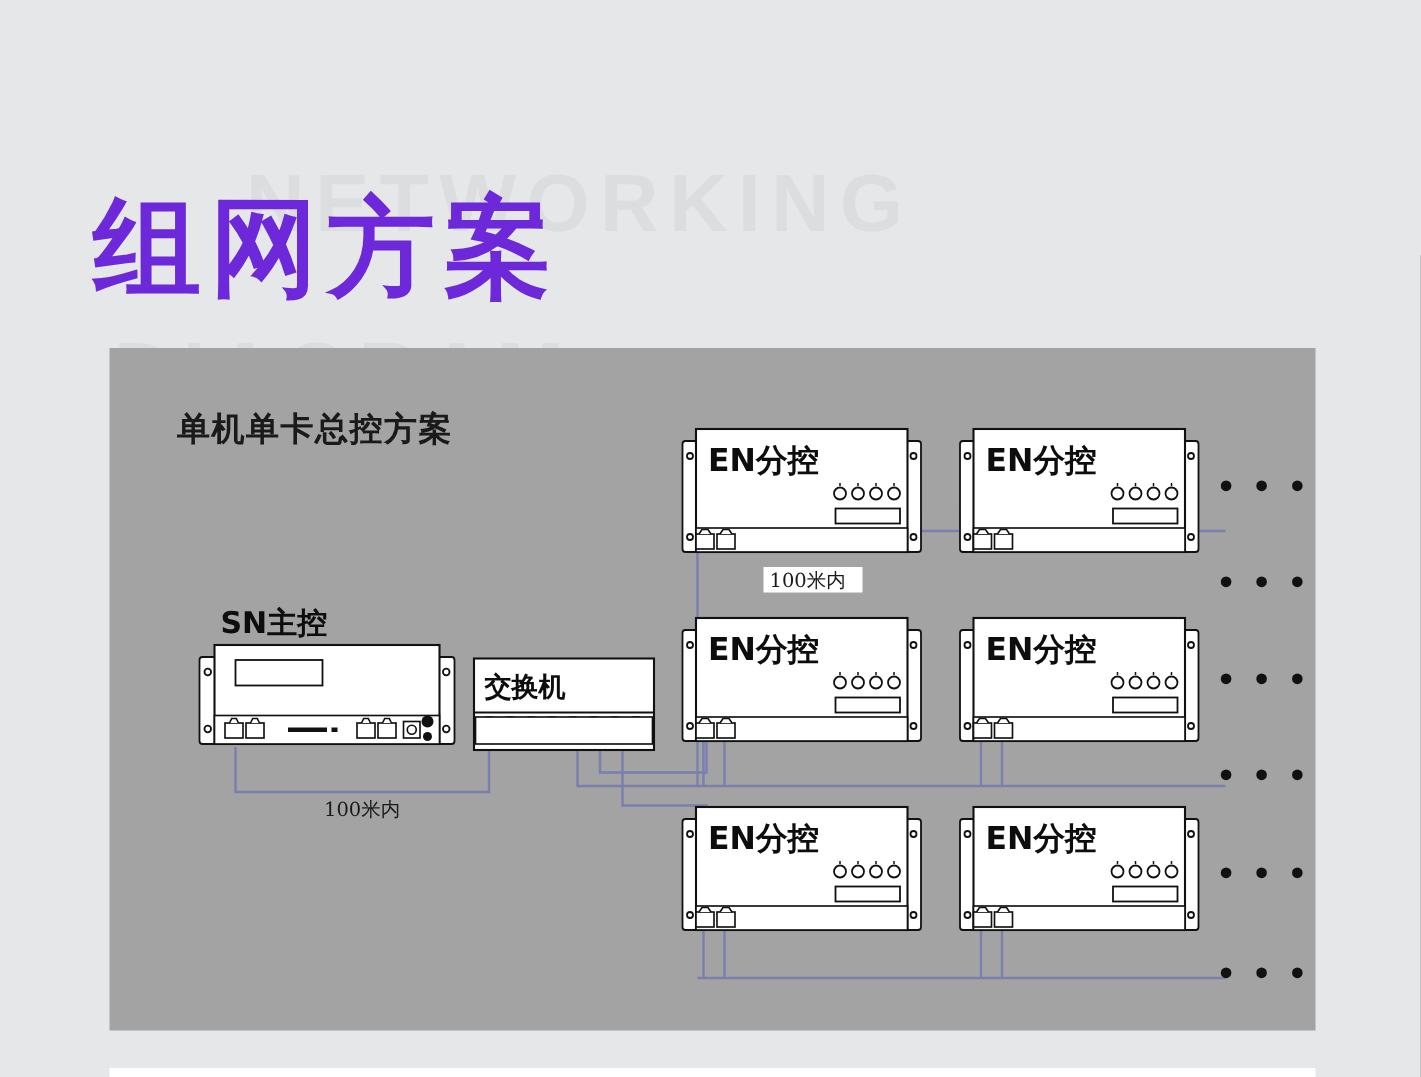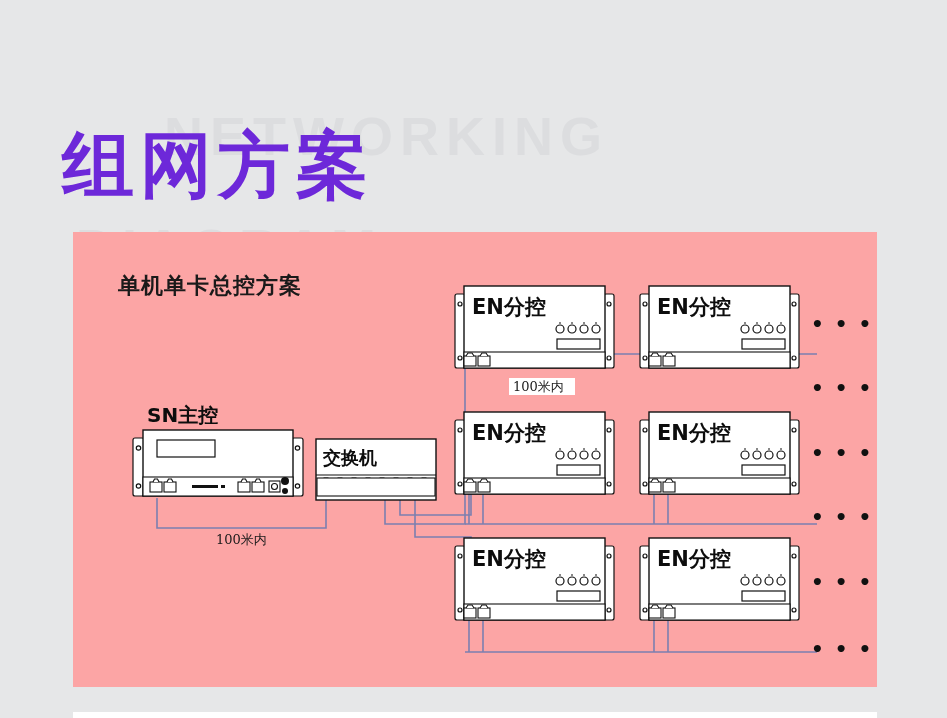--- a/index.html
+++ b/index.html
@@ -24,21 +24,21 @@
     position:absolute;left:62px;top:134px;
     font-size:72px;font-weight:bold;letter-spacing:6px;
     color:#6d28d9;
     font-family:"DejaVu Sans","Liberation Sans",sans-serif;
     line-height:62px;
     white-space:pre;
   }
   
   #panel{
     position:absolute;left:73px;top:232px;width:804px;height:455px;
-    background:#fca5a5;
+    background:#a3a3a3;
   }
   #panel-bottom{
     position:absolute;left:73px;top:712px;width:804px;height:6px;
     background:#ffffff;
   }
   #section-title{
     position:absolute;left:45px;top:39px;
     font-size:22px;font-weight:bold;color:#1a1a1a;
     letter-spacing:1px;white-space:pre;
     font-family:"DejaVu Sans","Liberation Sans",sans-serif;

